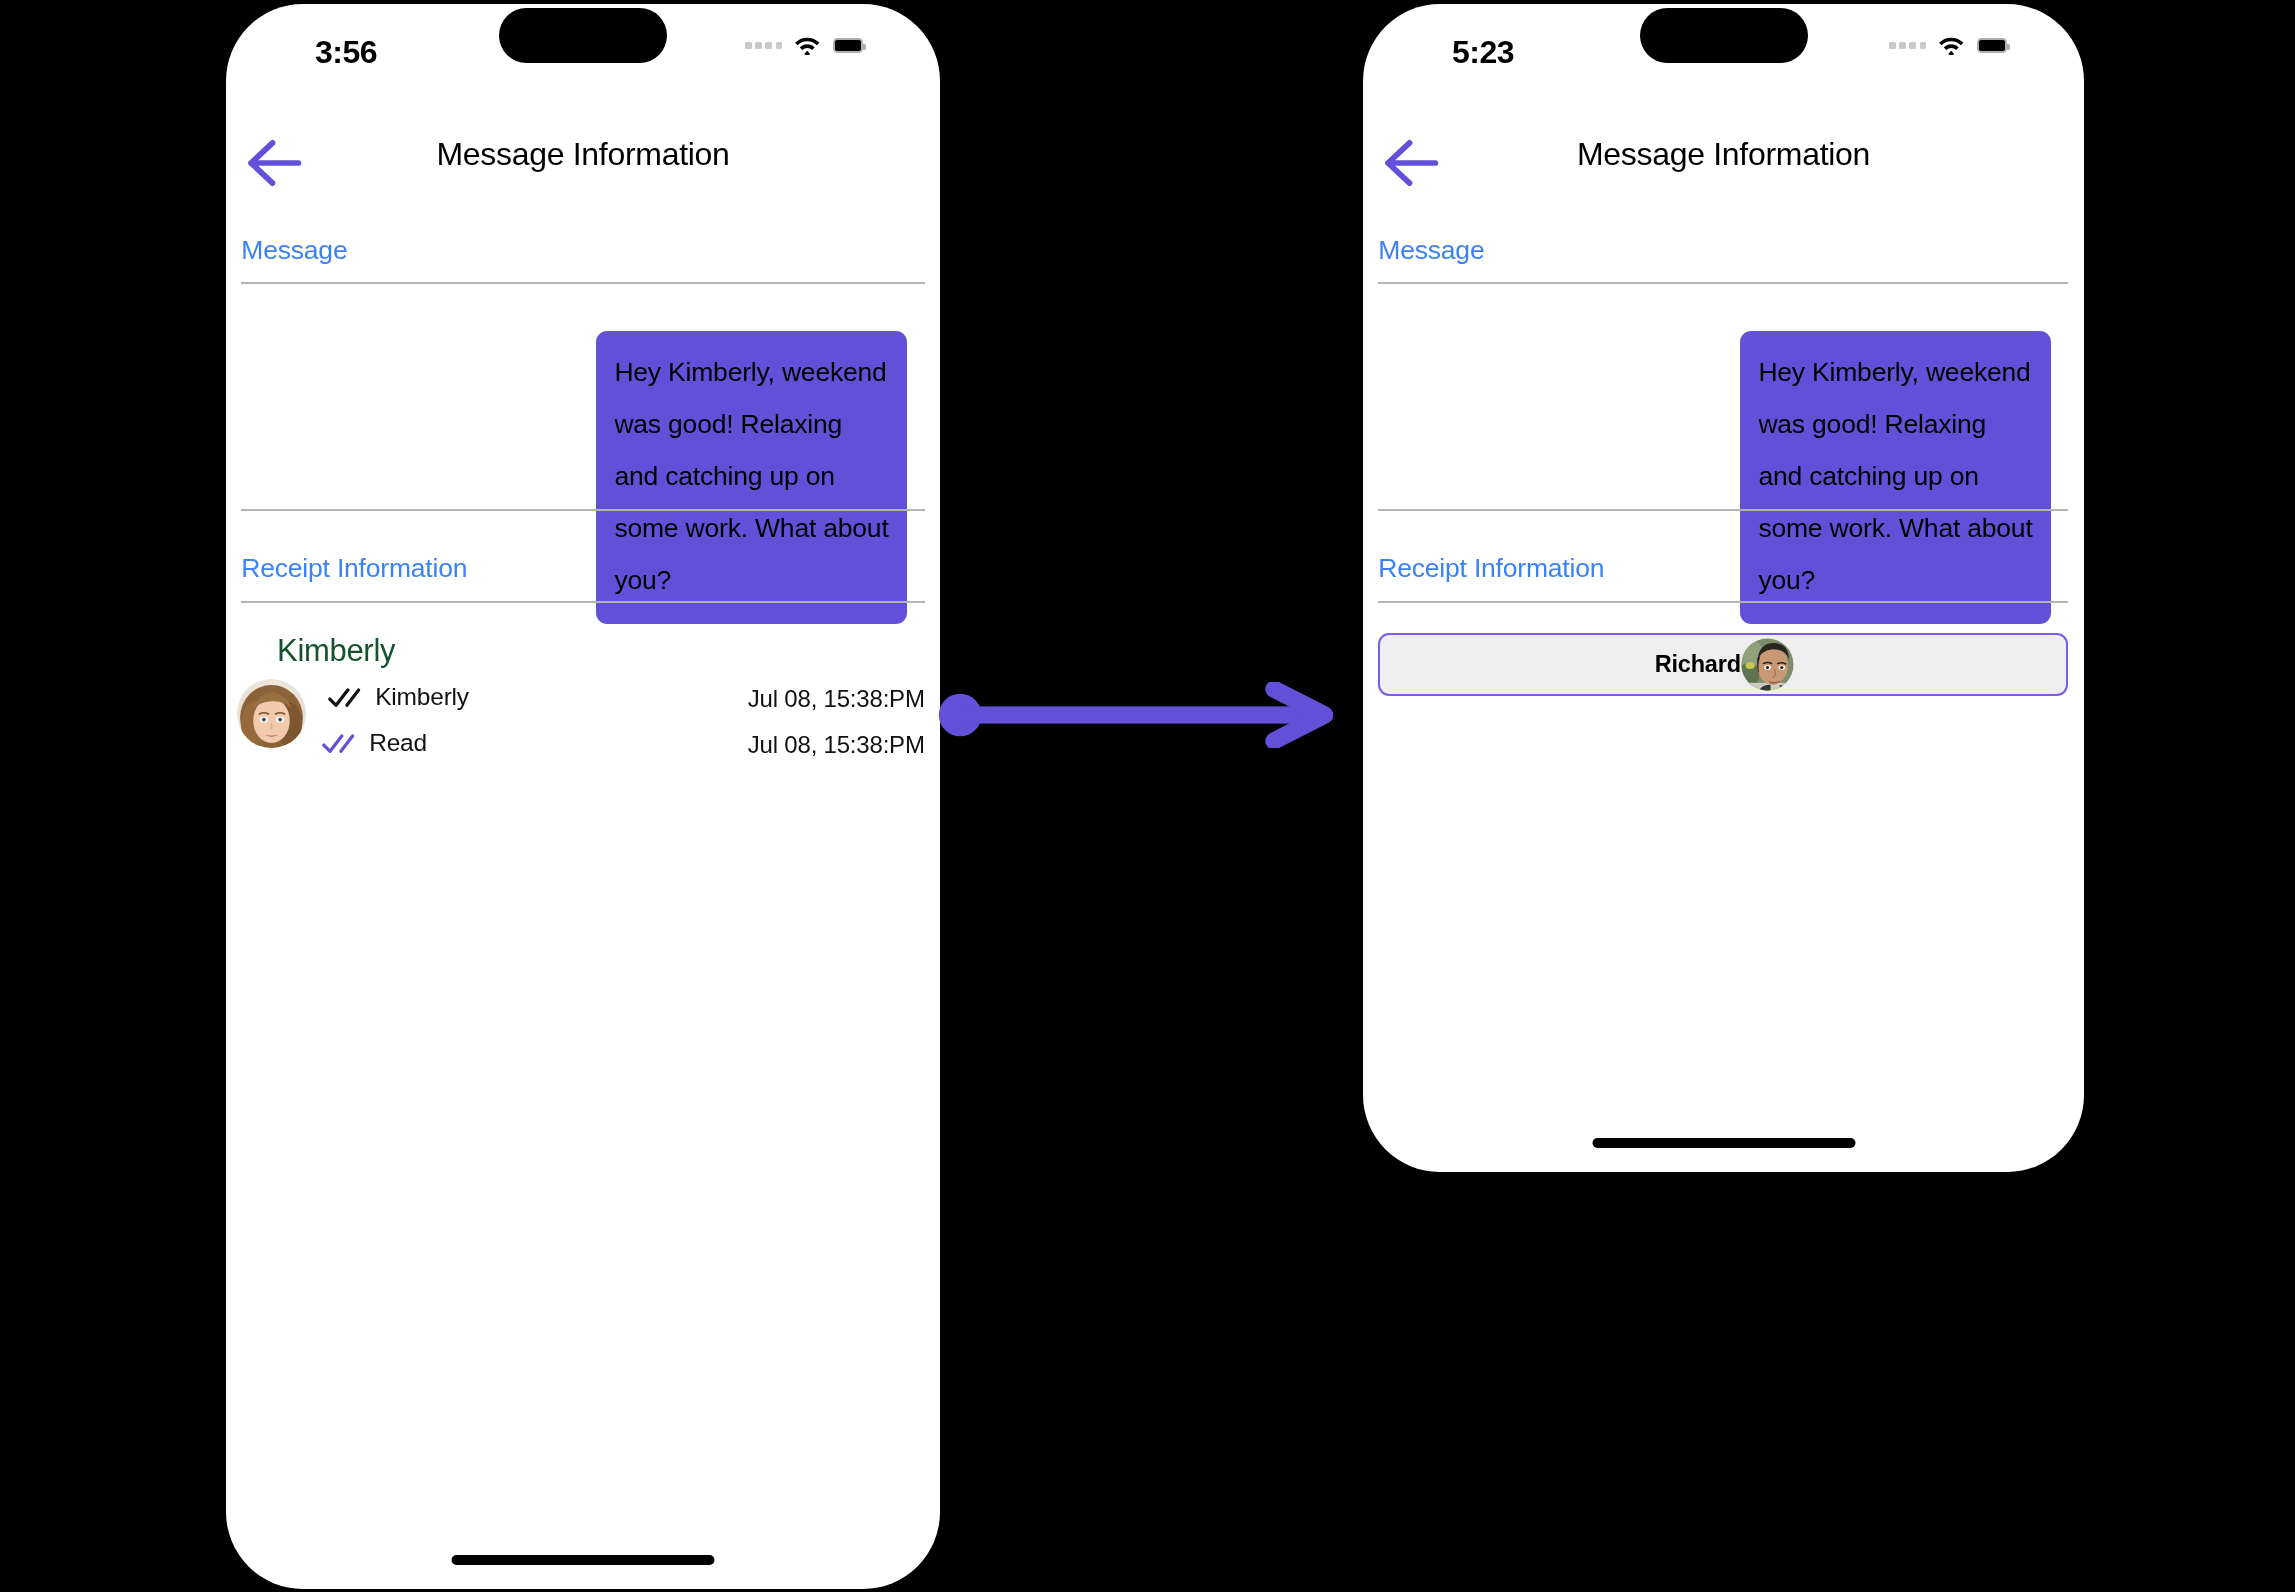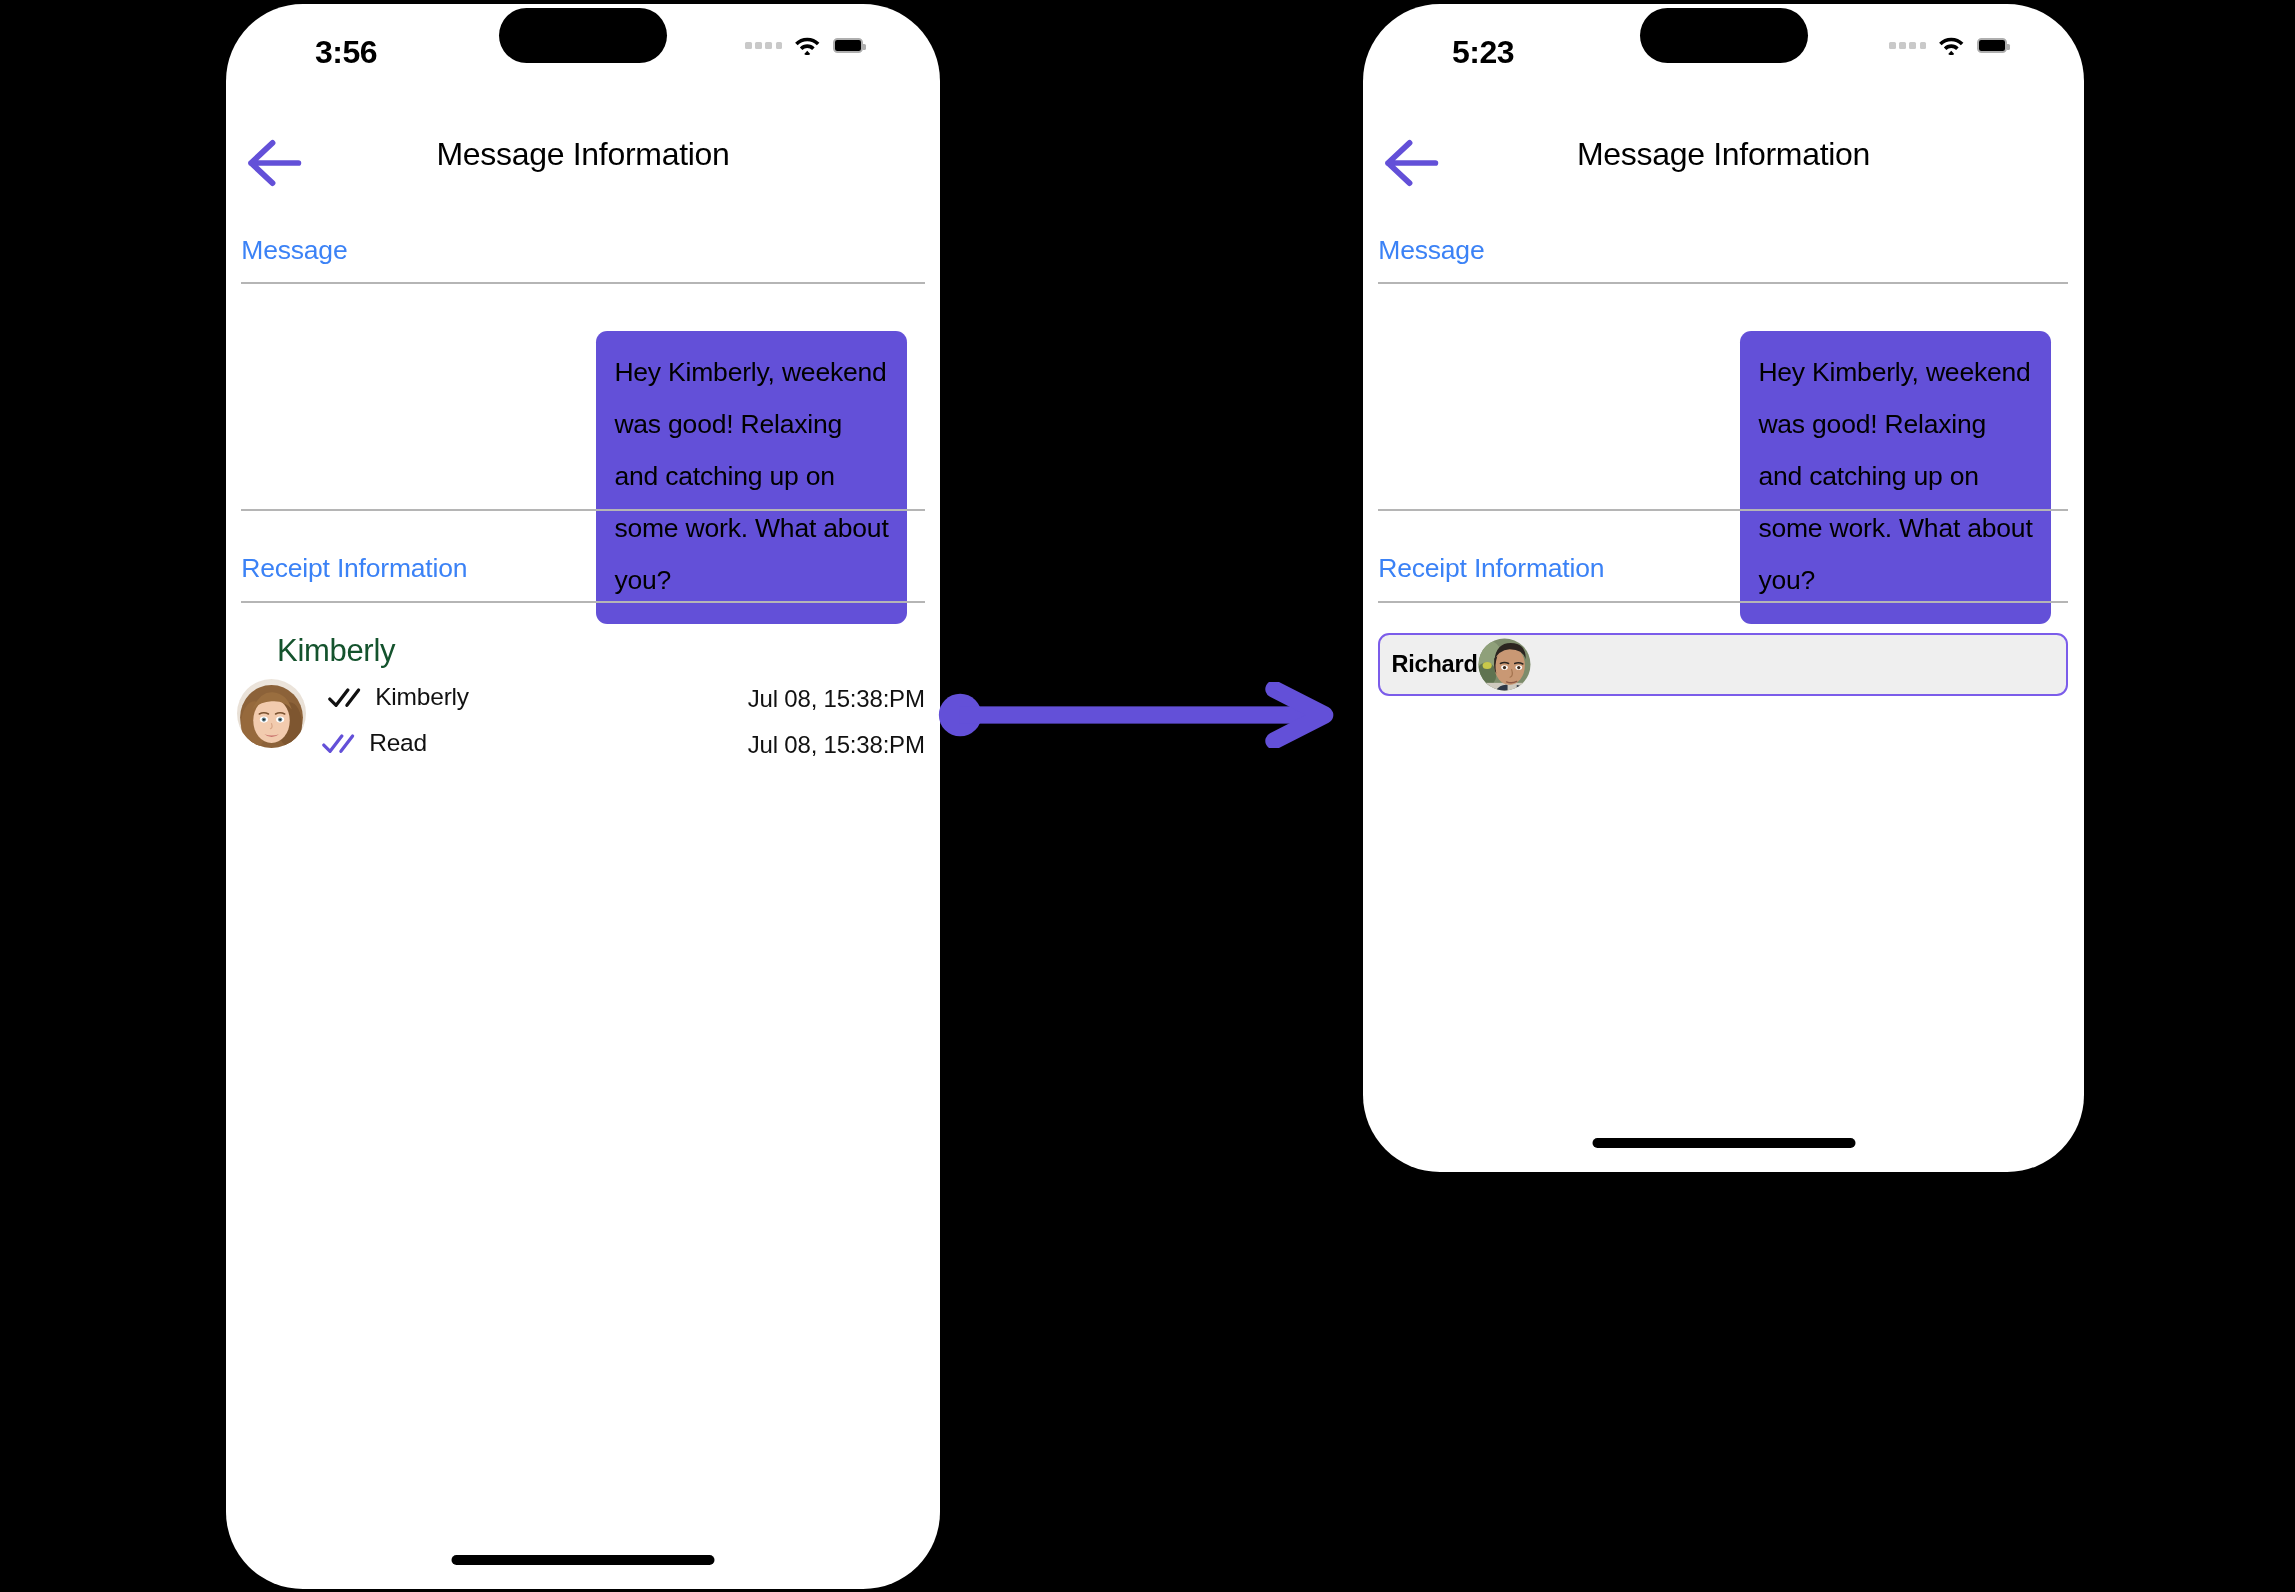--- a/index.html
+++ b/index.html
@@ -175,21 +175,21 @@
   }
 
   
   .contact-card {
     position: absolute;
     background: #EFEFEF;
     border: 2px solid #7B5CEA;
     border-radius: 11.2px;
     display: flex;
     align-items: center;
-    justify-content: flex-start;
+    justify-content: center;
     padding: 0 9.2px 0 11.2px;
   }
   .contact-card-name {
     font-size: 23.5px;
     font-weight: 700;
     color: #000000;
     letter-spacing: -0.2px;
   }
 
   

